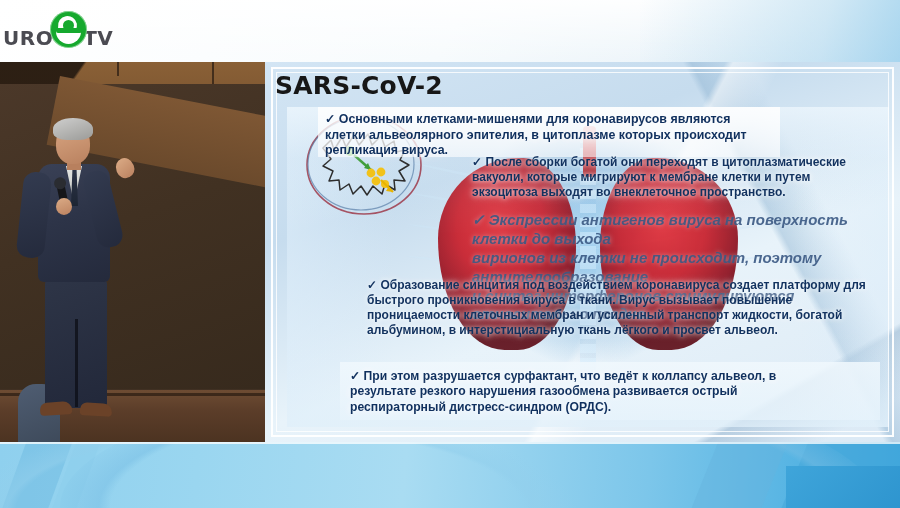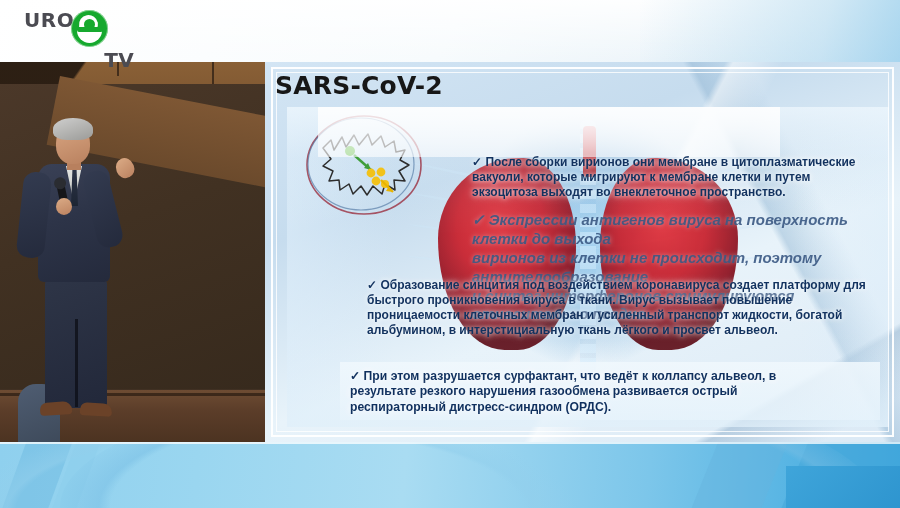--- a/index.html
+++ b/index.html
@@ -23,22 +23,22 @@
     position:absolute; left:640px; top:0; width:260px; height:62px;
     background:linear-gradient(100deg, rgba(255,255,255,0) 0%, rgba(176,216,238,.55) 70%, rgba(150,205,235,.75) 100%);
   }
   .hdr-sheen2{
     position:absolute; left:0; top:0; width:900px; height:60px;
     background:linear-gradient(180deg, rgba(255,255,255,.9), rgba(255,255,255,0));
   }
 
   
   .logo {
-    position:absolute; left:24px; top:10px; height:38px;
-    display:flex; align-items:flex-start; gap:0px; z-index:40;
+    position:absolute; left:3px; top:10px; height:38px;
+    display:flex; align-items:flex-end; gap:0px; z-index:40;
   }
   .logo-uro, .logo-tv {
     font-family:"DejaVu Sans", sans-serif;
     font-size:20px; font-weight:700; letter-spacing:.5px;
     color:#4b4b52; line-height:1;
   }
   .logo-uro{ margin-right:-3px; }
   .logo-tv{ margin-left:-4px;margin-top:40px; }
   .logo-mark {
     position:relative; width:37px; height:37px; border-radius:50%;
@@ -440,22 +440,25 @@
 
     <div class="frame-ln1"></div>
     <div class="frame-ln2"></div>
 
     <div class="slide-title">
       <span>SARS-CoV-2</span>
     </div>
   </div>
 
   <div class="t1-bg"></div>
-
-  <div class="txt t2"><span>✓</span> <span>После сборки вирионов они мембране в цитоплазматические
+  <div class="txt t1"><span>✓</span> <span>Основными клетками-мишенями для коронавирусов являются
+клетки альвеолярного эпителия, в цитоплазме которых происходит
+репликация вируса.</span></div>
+
+  <div class="txt t2"><span>✓</span> <span>После сборки богатой они переходят в цитоплазматические
 вакуоли, которые мигрируют к мембране клетки и путем
 экзоцитоза выходят во внеклеточное пространство.</span></div>
 
   <div class="txt t3"><span>✓</span> <span>Экспрессии антигенов вируса на поверхность клетки до выхода
 вирионов из клетки не происходит, поэтому антителообразование
 и синтез интерферонов стимулируются относительно поздно.</span></div>
 
   <div class="txt t4"><span>✓</span> <span>Образование синцития под воздействием коронавируса создает платформу для
 быстрого проникновения вируса в ткани. Вирус вызывает повышение
 проницаемости клеточных мембран и усиленный транспорт жидкости, богатой

